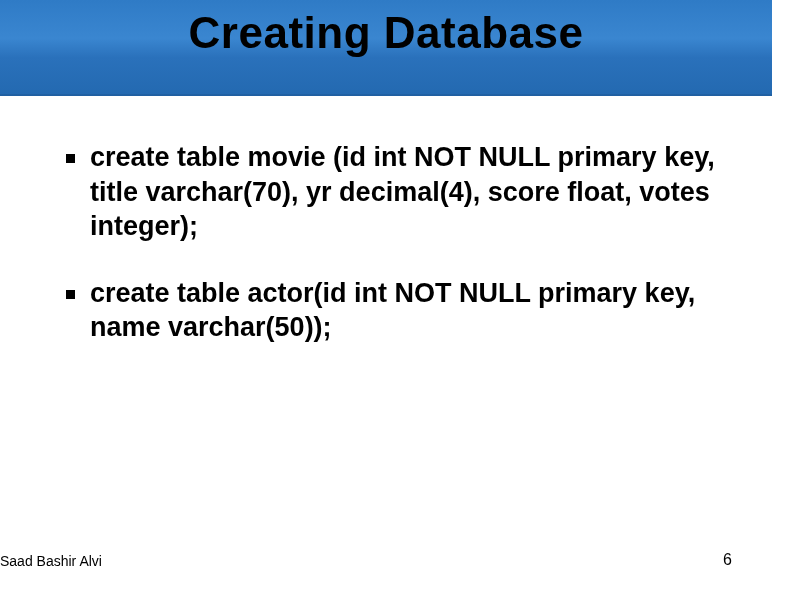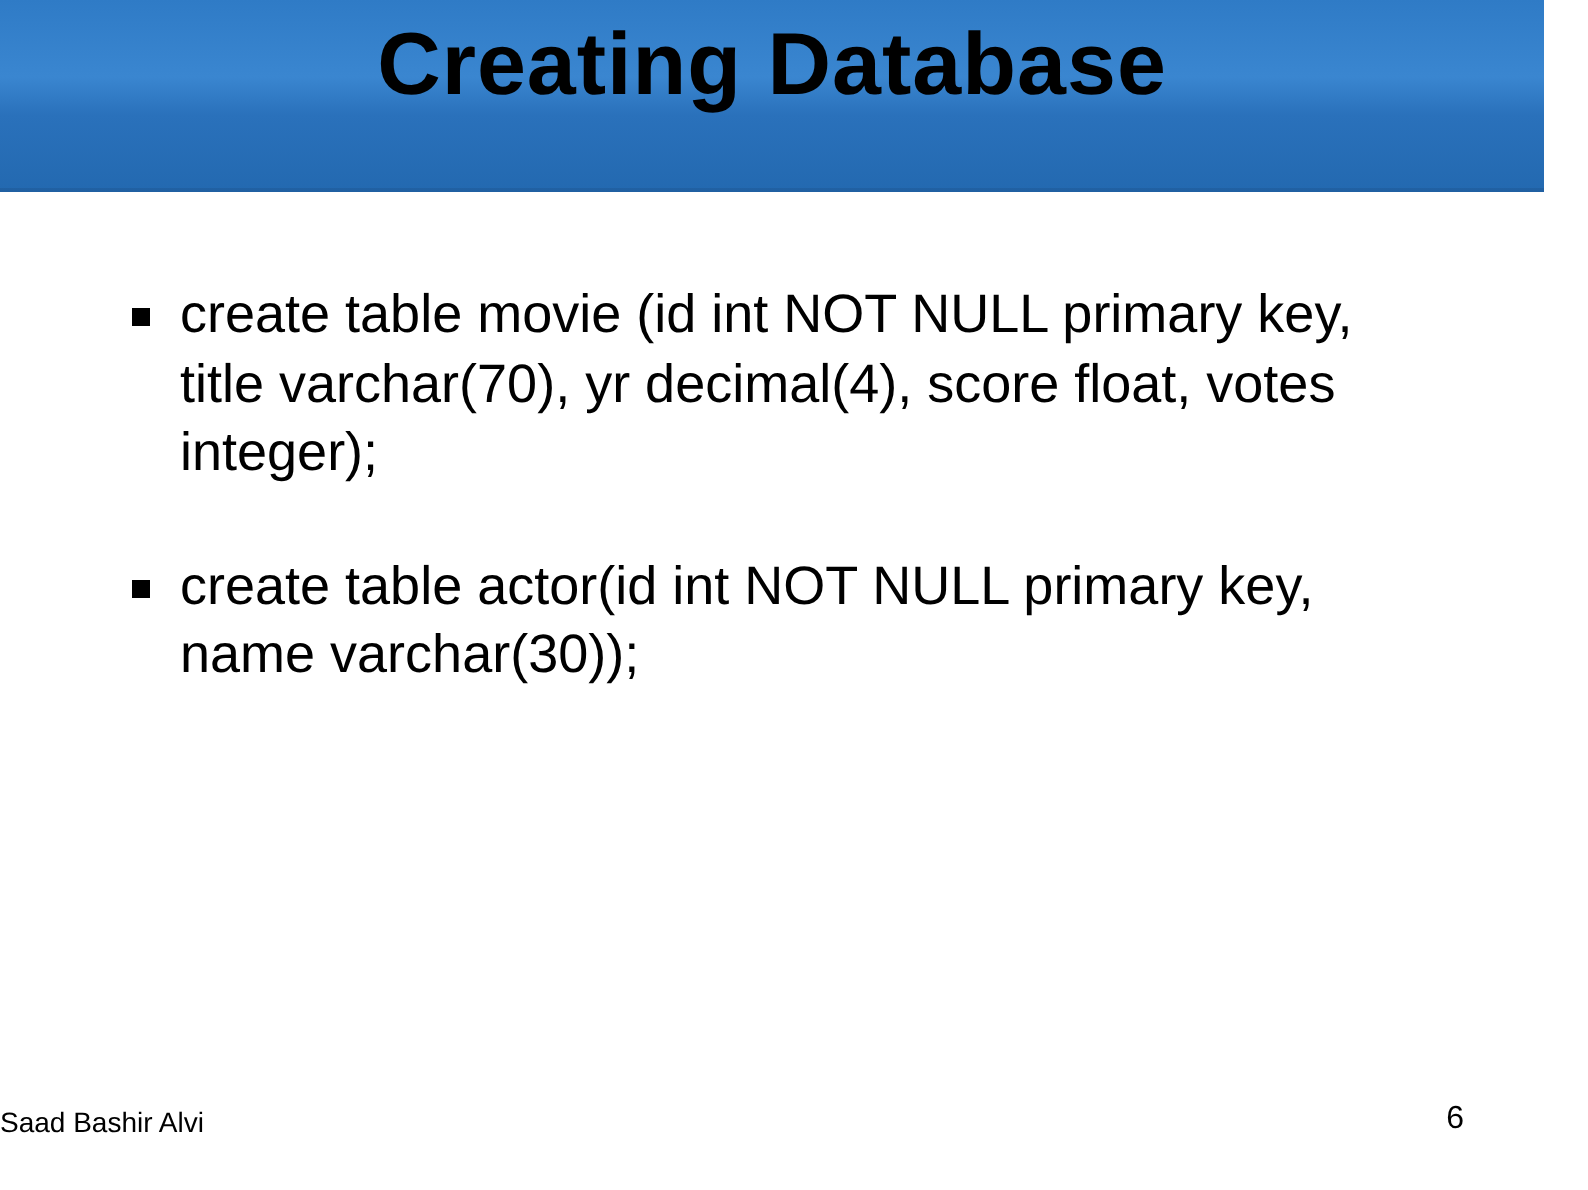--- a/index.html
+++ b/index.html
@@ -25,20 +25,21 @@
     color: #000;
     font-size: 44px;
     font-weight: bold;
     letter-spacing: 0.5px;
   }
   .content {
     position: absolute;
     top: 140px;
     left: 60px;
     right: 56px;
+    font-weight: bold;
   }
   .bullets {
     list-style: none;
   }
   .bullets li {
     position: relative;
     padding-left: 30px;
     color: #000;
     font-size: 27px;
     line-height: 1.28;
@@ -72,19 +73,19 @@
 </head>
 <body>
 
 <div class="slide">
   <div class="header-band"></div>
   <div class="title">Creating Database</div>
 
   <div class="content">
     <ul class="bullets">
       <li><span>create table movie (id int NOT NULL primary key, title varchar(70), yr decimal(4), score float, votes integer);</span></li>
-      <li><span>create table actor(id int NOT NULL primary key, name varchar(30));</span></li>
+      <li><span>create table actor(id int NOT NULL primary key, name varchar(50));</span></li>
     </ul>
   </div>
 
   <div class="footer-author">Saad Bashir Alvi</div>
   <div class="footer-page">6</div>
 </div>
 
 </body></html>

